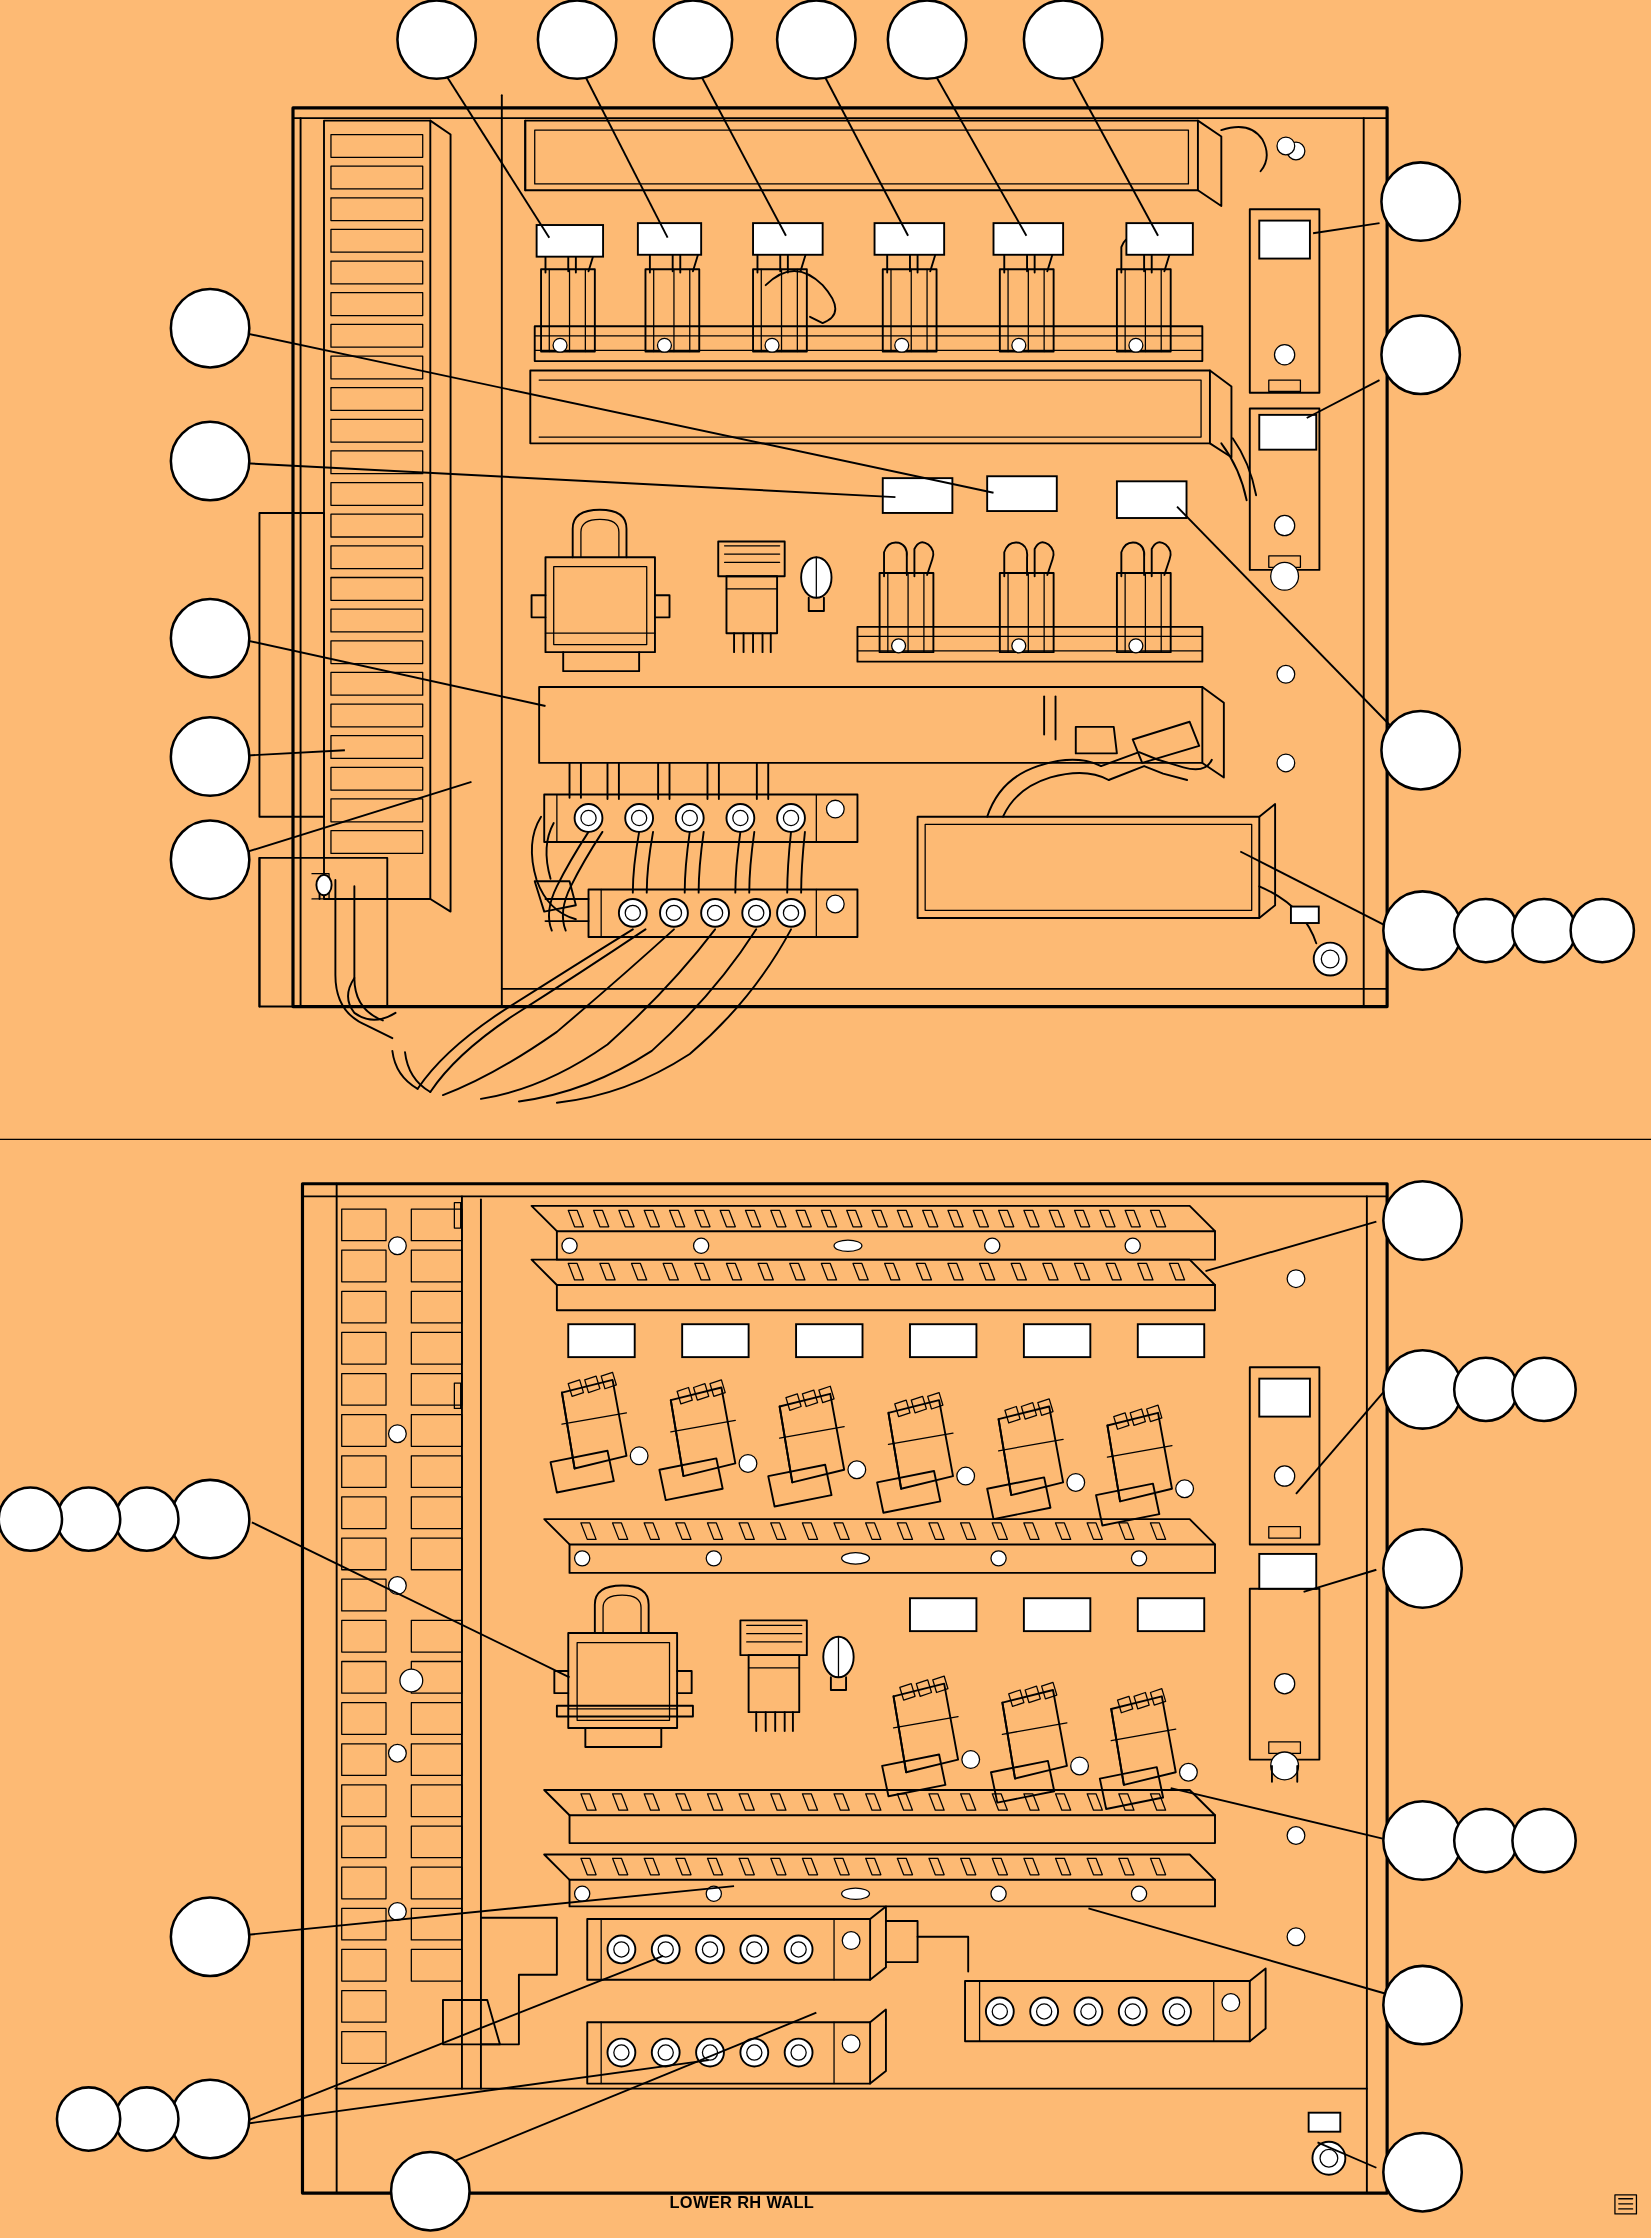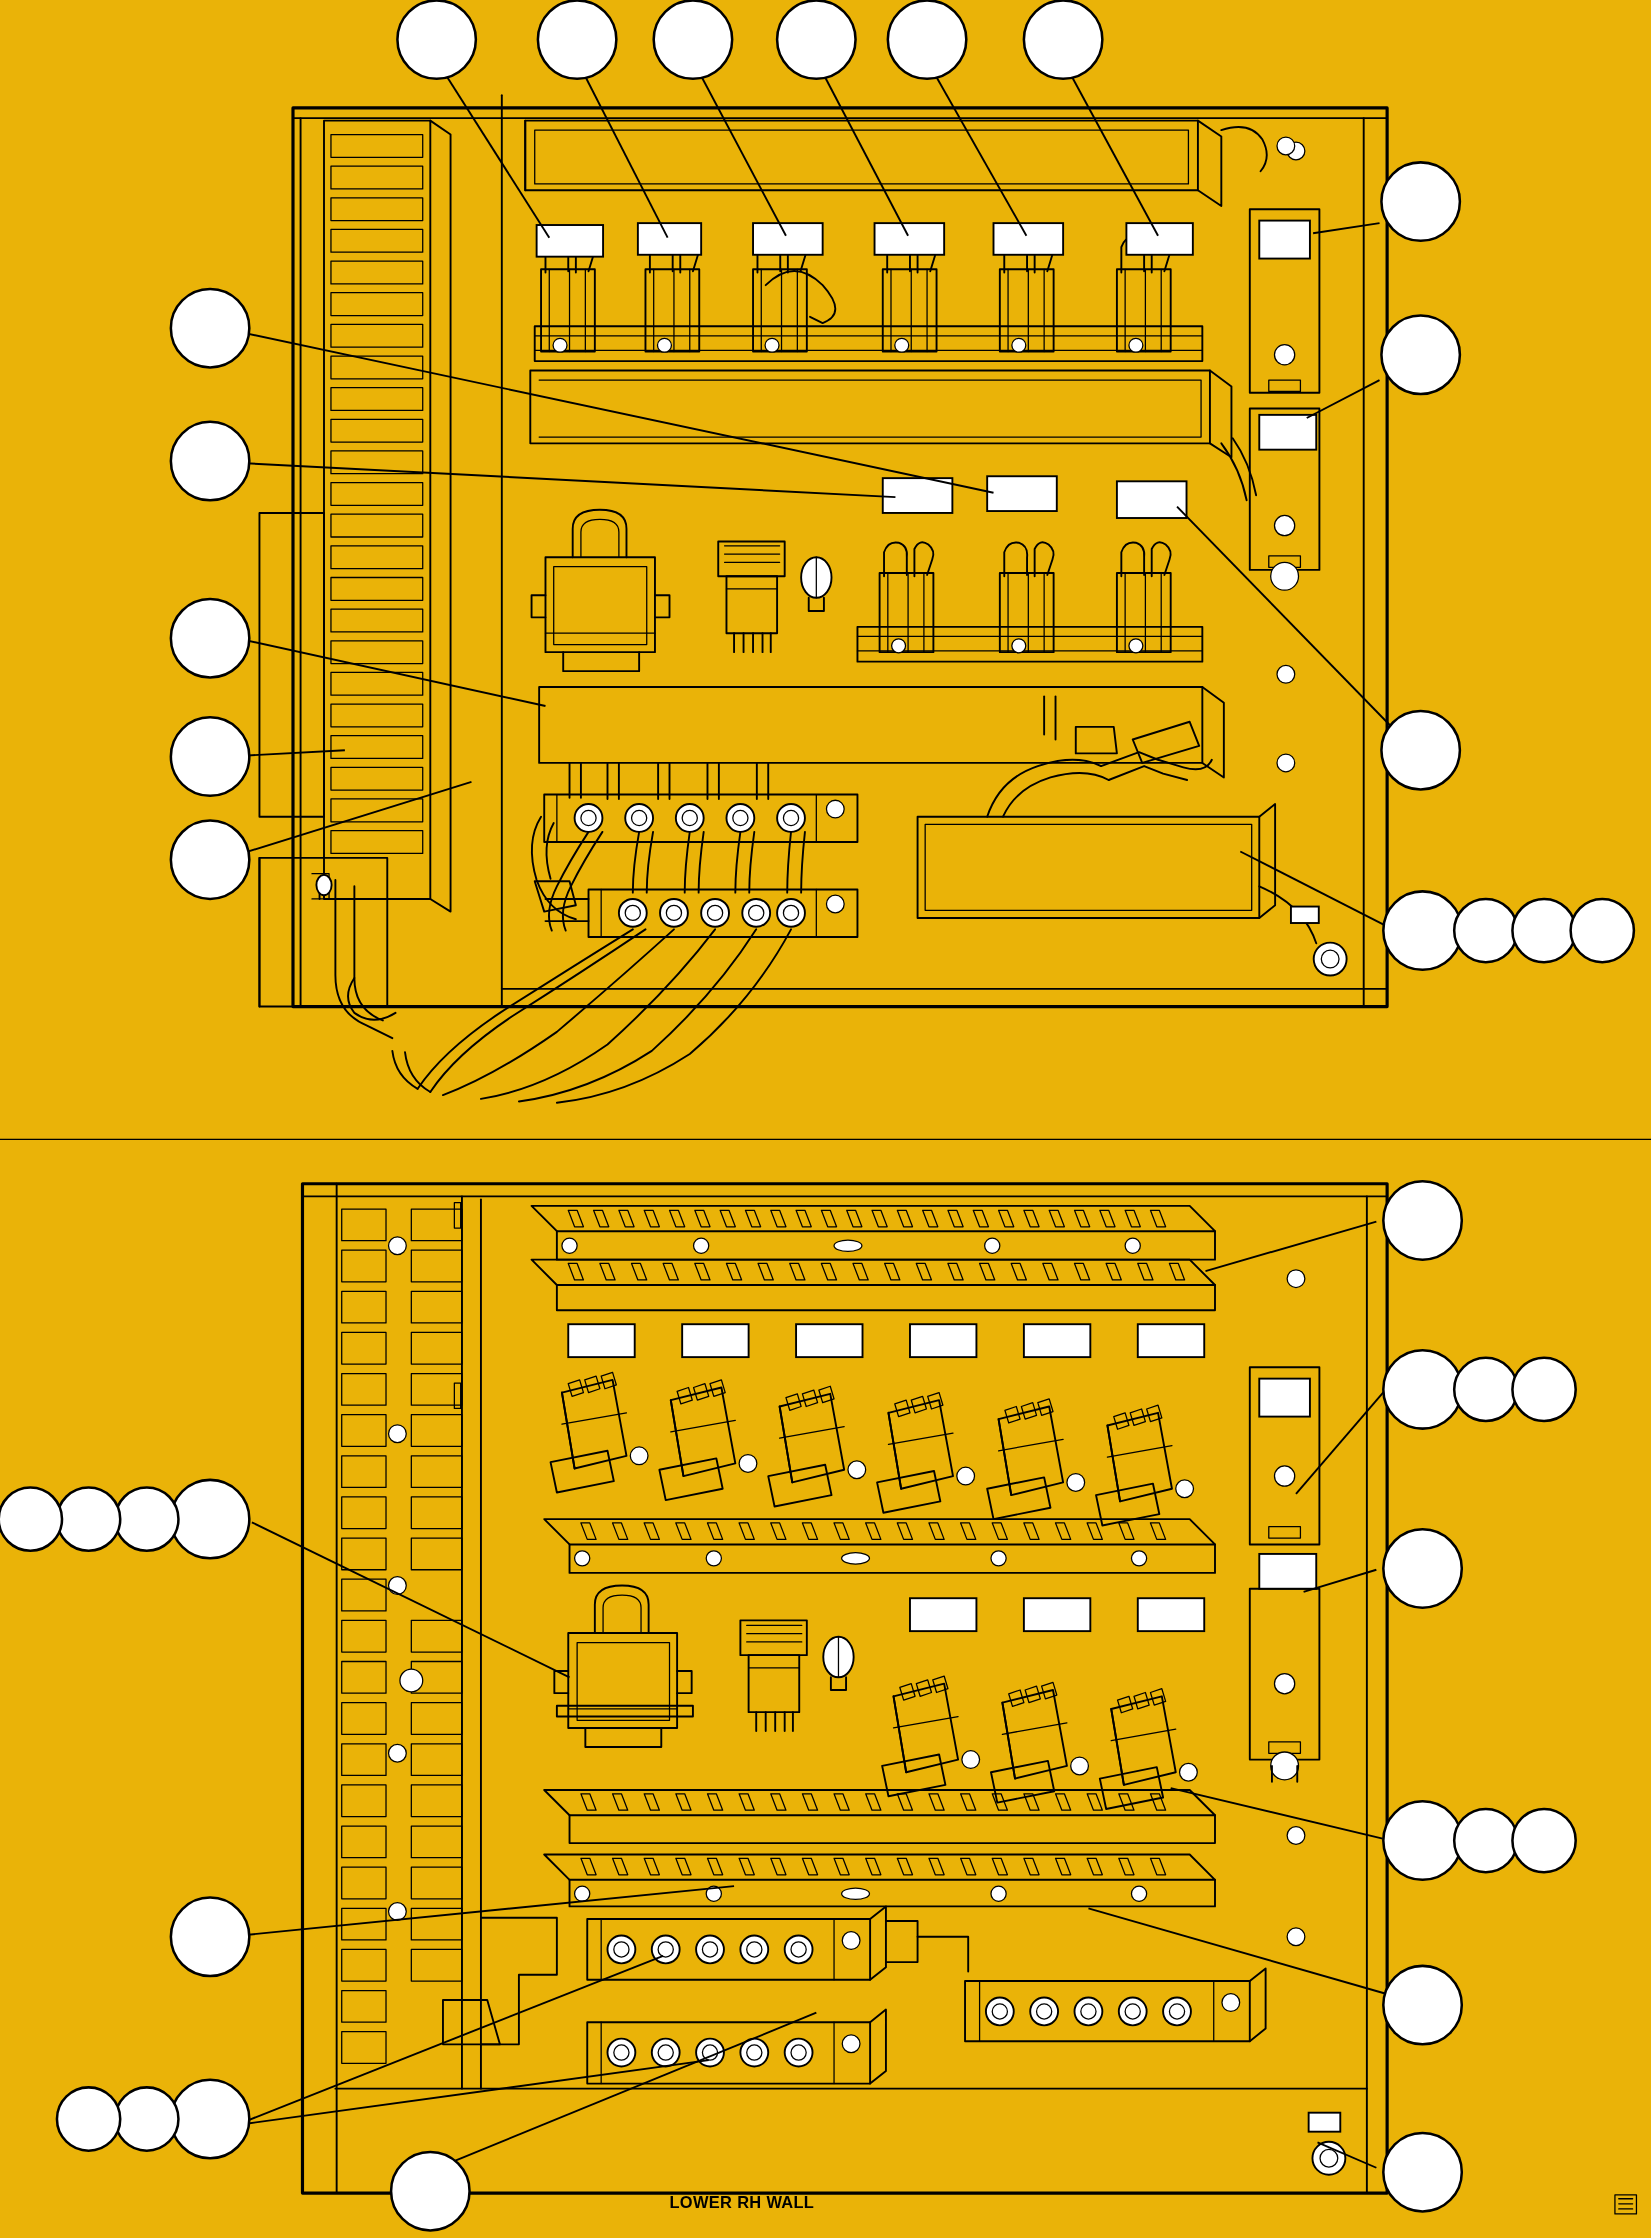--- a/index.html
+++ b/index.html
@@ -7,21 +7,21 @@
     padding: 0;
     background: #ffffff;
   }
   body {
     font-family: "Liberation Sans", sans-serif;
   }
   #page {
     position: relative;
     width: 1651px;
     height: 2239px;
-    background: #eab308;
+    background: #fdba74;
     overflow: hidden;
   }
   #page svg {
     position: absolute;
     left: 0;
     top: 0;
     width: 1651px;
     height: 2239px;
   }
   .ln {

